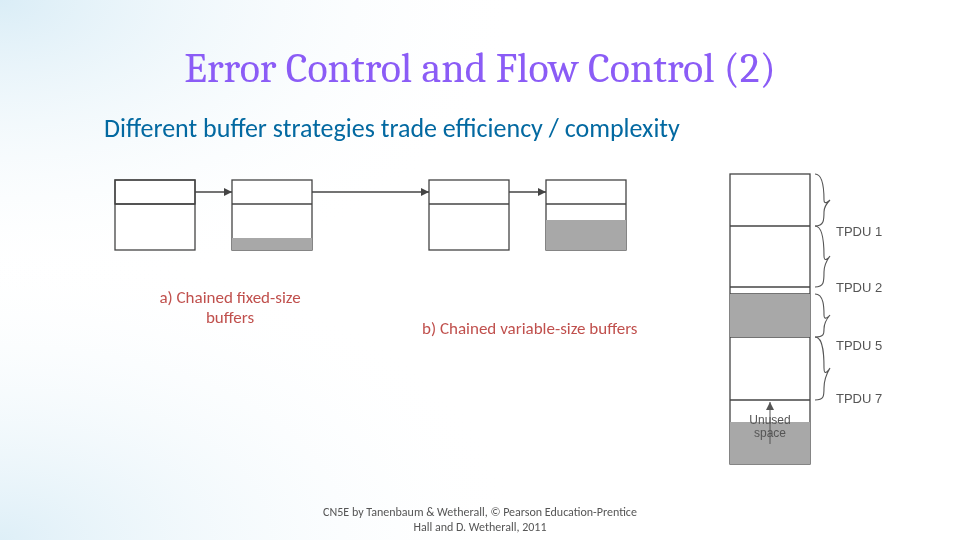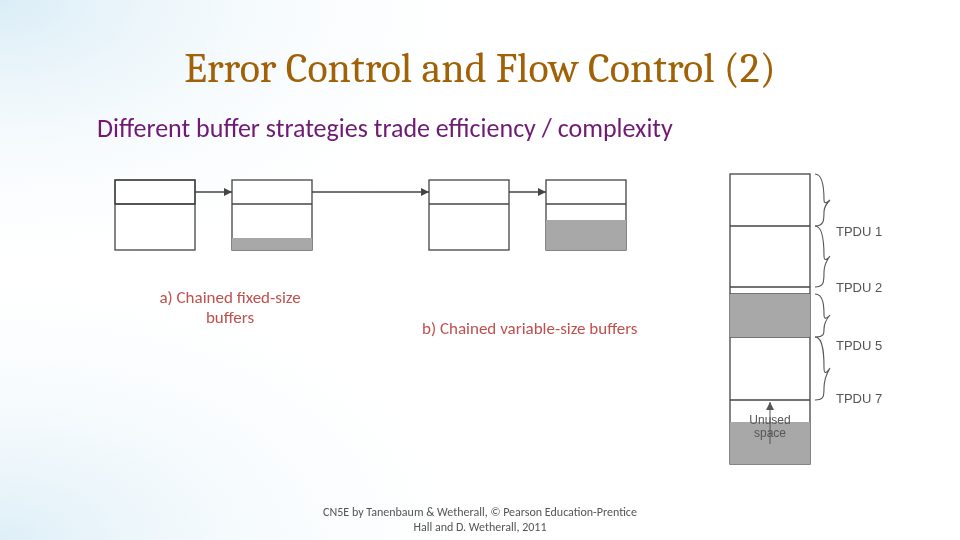--- a/index.html
+++ b/index.html
@@ -1,21 +1,21 @@
 <!DOCTYPE html>
 <html><head>
 <meta charset="utf-8">
 <style>
   * { box-sizing: border-box; margin: 0; padding: 0; }
   html, body { width: 960px; height: 540px; font-family: Calibri, Arial, sans-serif; background: #fff; overflow: hidden; }
   .slide { position: relative; width: 960px; height: 540px; }
   .bg { position: absolute; inset: 0; }
   .bg svg { width: 960px; height: 540px; display: block; }
-  .title { position: absolute; top: 44px; left: 0; width: 100%; text-align: center; font-family: Cambria, Georgia, serif; font-size: 42px; color: #a16207; }
-  .subtitle { position: absolute; top: 112px; left: 97px; font-size: 26px; color: #701a75; }
+  .title { position: absolute; top: 44px; left: 0; width: 100%; text-align: center; font-family: Cambria, Georgia, serif; font-size: 42px; color: #8b5cf6; }
+  .subtitle { position: absolute; top: 112px; left: 104px; font-size: 26px; color: #0369a1; }
   .diagram { position: absolute; top: 162px; left: 0; width: 960px; height: 320px; }
   .diagram svg { width: 960px; height: 320px; display: block; }
   .label-a { position: absolute; top: 288px; left: 130px; width: 200px; text-align: center; font-size: 17px; line-height: 1.2; color: #c0504d; }
   .label-b { position: absolute; top: 318px; left: 422px; width: 260px; font-size: 17px; color: #c0504d; }
   .label-c { position: absolute; top: 446px; left: 635px; width: 270px; font-size: 17px; color: #c0504d; }
   .tpdu { position: absolute; font-size: 13px; color: #555; font-family: Arial, sans-serif; margin-top: 30px; }
   .unused { position: absolute; font-size: 12px; color: #555; font-family: Arial, sans-serif; text-align: center; line-height: 1.1; }
   .footer { position: absolute; bottom: 6px; left: 0; width: 100%; text-align: center; font-size: 12px; color: #555; line-height: 1.2; }
 </style>
 </head>

